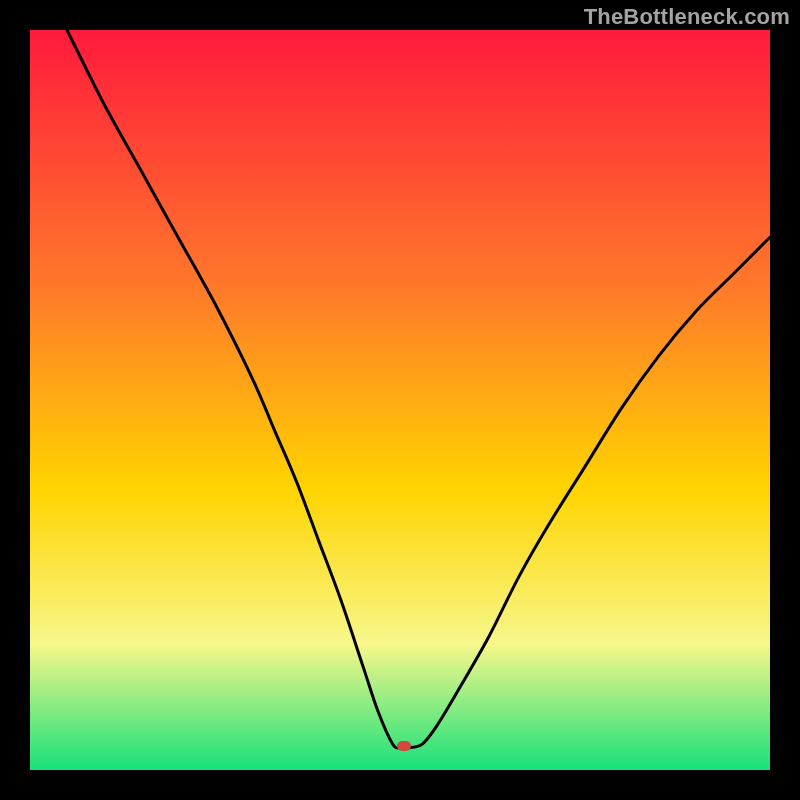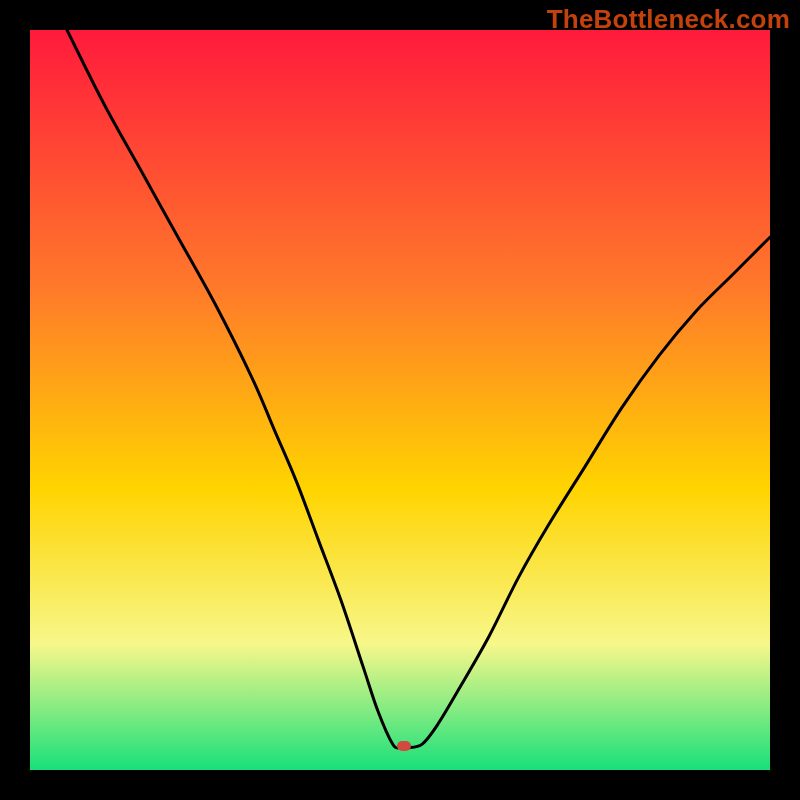--- a/index.html
+++ b/index.html
@@ -13,22 +13,22 @@
   .frame {
     position: relative;
     width: 800px;
     height: 800px;
     background: #000;
   }
   .watermark {
     position: absolute;
     top: 4px;
     right: 10px;
-    color: #c2410c;
-    font-size: 26px;
+    color: #a3a3a3;
+    font-size: 22px;
     font-weight: 600;
     letter-spacing: 0.2px;
     z-index: 5;
     user-select: none;
   }
   .plot {
     position: absolute;
     left: 30px;
     top: 30px;
     width: 740px;

